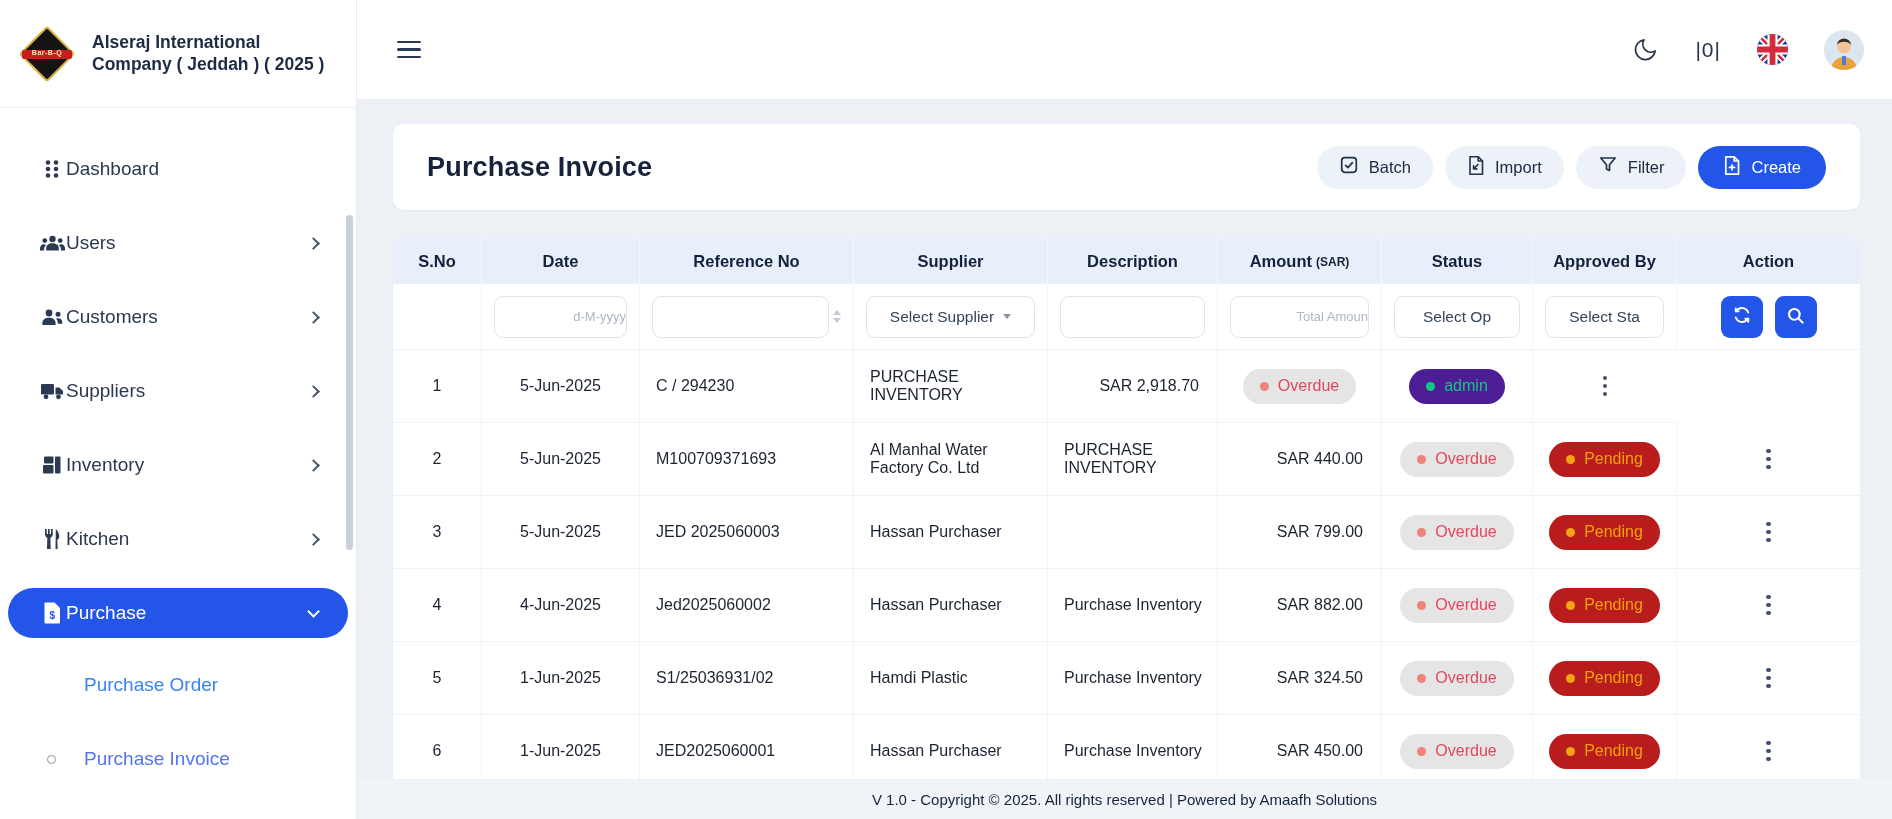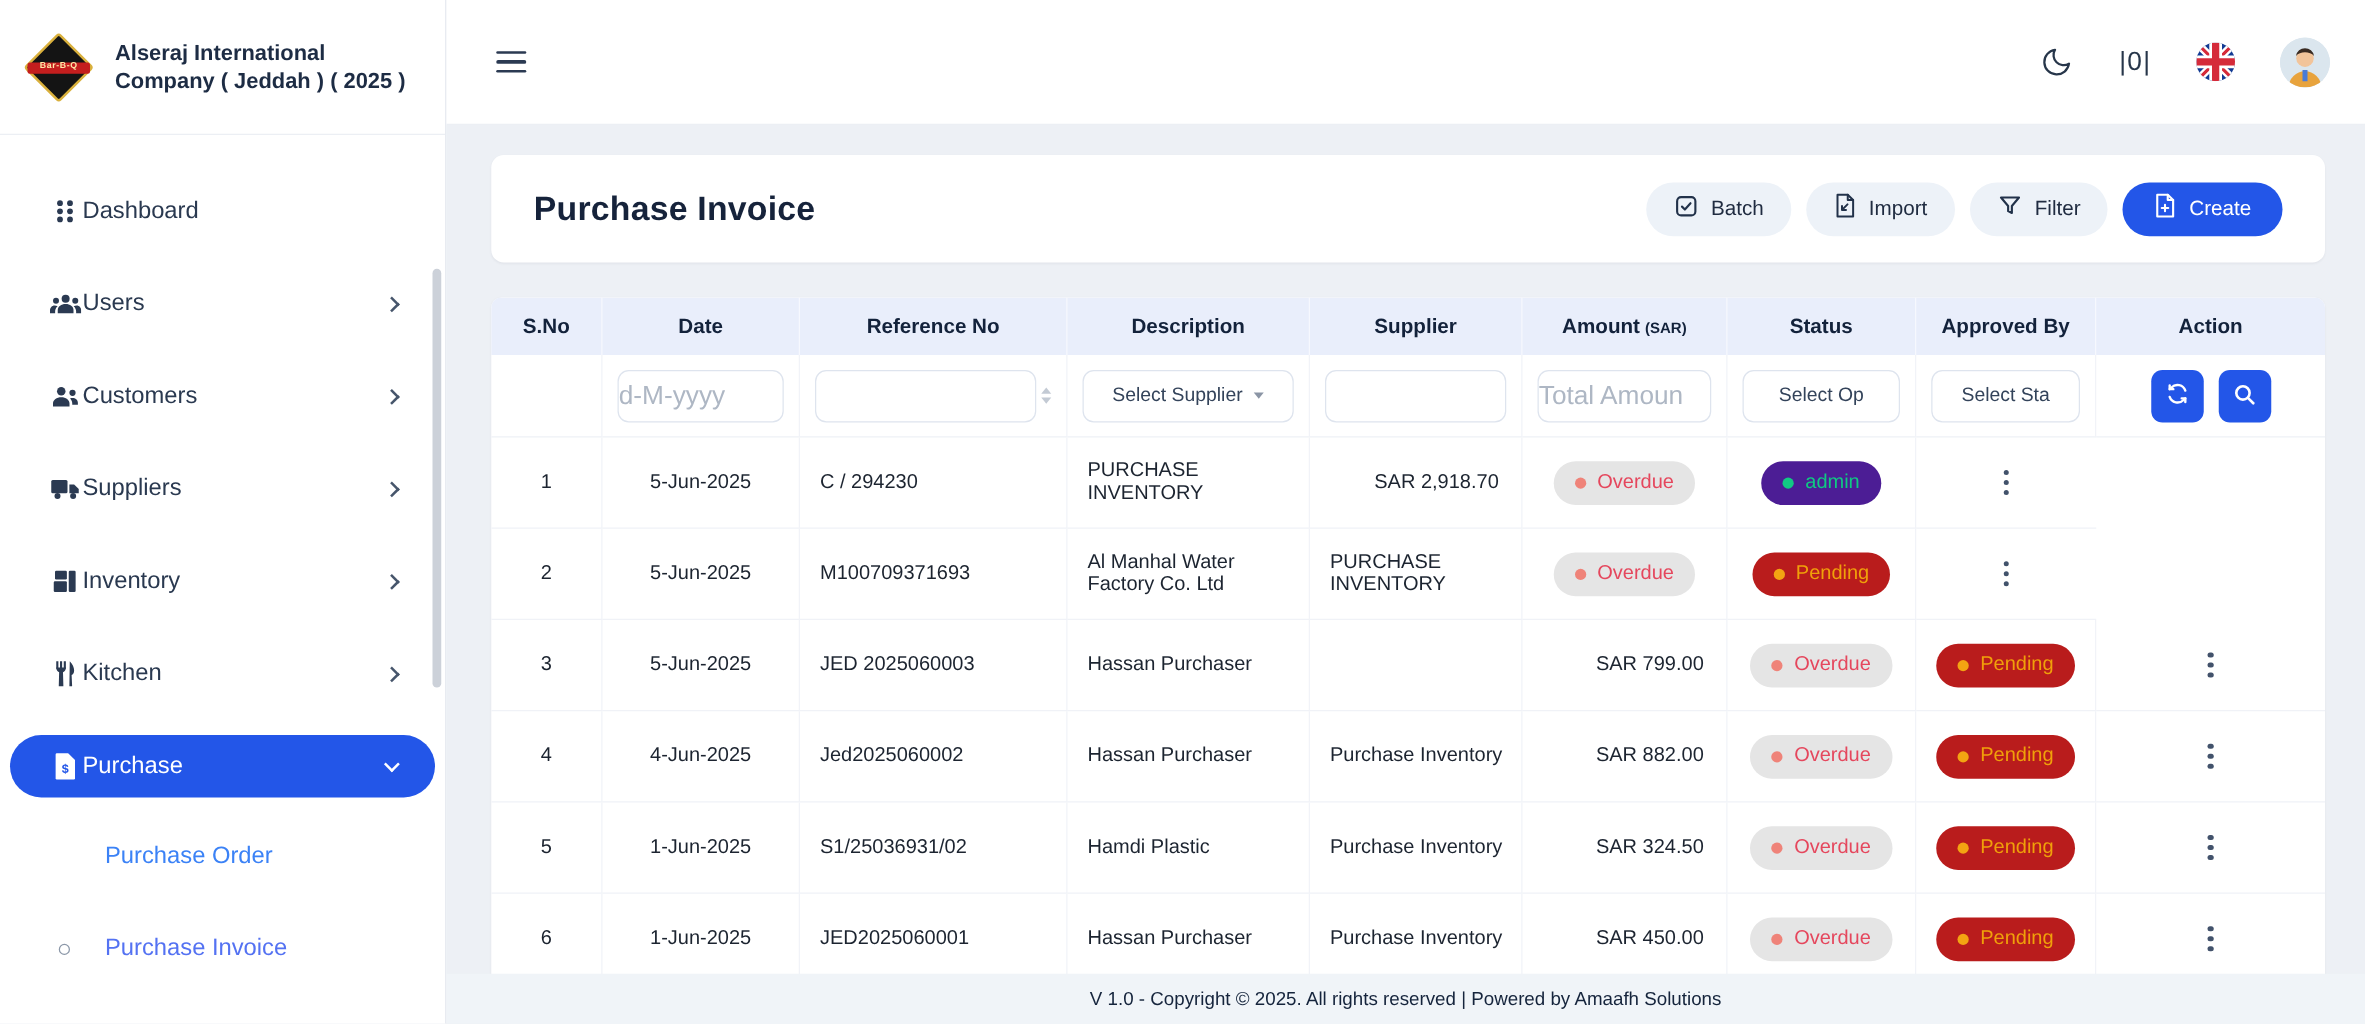--- a/index.html
+++ b/index.html
@@ -69,21 +69,21 @@
   .thead .cell { height:46px; display:flex; align-items:center; justify-content:center;
     font-size:16.5px; font-weight:bold; color:#13223b; border-right:1px solid #f6f8fe; }
   .thead .cell:last-child { border-right:none; }
   .unit { font-size:12px; font-weight:bold; margin-left:4px; margin-top:2px; }
   .cell { min-width:0; }
   .tfilter .cell, .tbody-row .cell { border-right:1px solid #f1f3f8; }
   .tfilter .cell:last-child, .tbody-row .cell:last-child { border-right:none; }
   .tfilter .cell { height:66px; display:flex; align-items:center; justify-content:center;
     gap:4px; border-bottom:1px solid #eef1f6; padding:0 12px; }
   .f-input { width:100%; height:42px; border:1.5px solid #dee4ee; border-radius:9px;
-    font-family:inherit; font-size:21px; color:#33435a; text-align:left; outline:none; }
+    font-family:inherit; font-size:13px; color:#33435a; text-align:right; outline:none; }
   .f-input::placeholder { color:#aeb7c4; }
   .f-select { width:100%; height:42px; border:1.5px solid #dee4ee; border-radius:9px;
     display:flex; align-items:center; justify-content:center; gap:9px; padding:0 10px;
     font-size:15.5px; color:#33435a; cursor:pointer; white-space:nowrap; overflow:hidden; }
   .caret { width:0; height:0; border-left:4.5px solid transparent; border-right:4.5px solid transparent;
     border-top:5.5px solid #8b95a5; flex:none; }
   .spinner { display:flex; flex-direction:column; gap:3px; }
   .spinner i { width:0; height:0; border-left:4px solid transparent; border-right:4px solid transparent; }
   .spinner .up { border-bottom:5px solid #c3cad4; }
   .spinner .down { border-top:5px solid #c3cad4; }
@@ -319,22 +319,22 @@
           </button>
         </div>
       </section>
 
       <section class="card table-card">
 
         <div class="trow thead">
           <div class="cell">S.No</div>
           <div class="cell">Date</div>
           <div class="cell">Reference No</div>
+          <div class="cell">Supplier</div>
           <div class="cell">Description</div>
-          <div class="cell">Supplier</div>
           <div class="cell">
             <span>Amount</span>
             <span class="unit">(SAR)</span>
           </div>
           <div class="cell">Status</div>
           <div class="cell">Approved By</div>
           <div class="cell">Action</div>
         </div>
 
         <div class="trow tfilter">
@@ -421,20 +421,21 @@
               </span>
           </div>
         </div>
 
         <div class="trow tbody-row">
           <div class="cell c-center">2</div>
           <div class="cell c-center">5-Jun-2025</div>
           <div class="cell c-left">M100709371693</div>
           <div class="cell c-left">Al Manhal Water Factory Co. Ltd</div>
           <div class="cell c-left">PURCHASE INVENTORY</div>
+          <div class="cell c-right">SAR 440.00</div>
           <div class="cell c-center">
             <span class="badge red">
                 <span class="dot"></span>
                 <span>Overdue</span>
               </span>
           </div>
           <div class="cell c-center">
             <span class="badge amber">
                 <span class="dot"></span>
                 <span>Pending</span>

